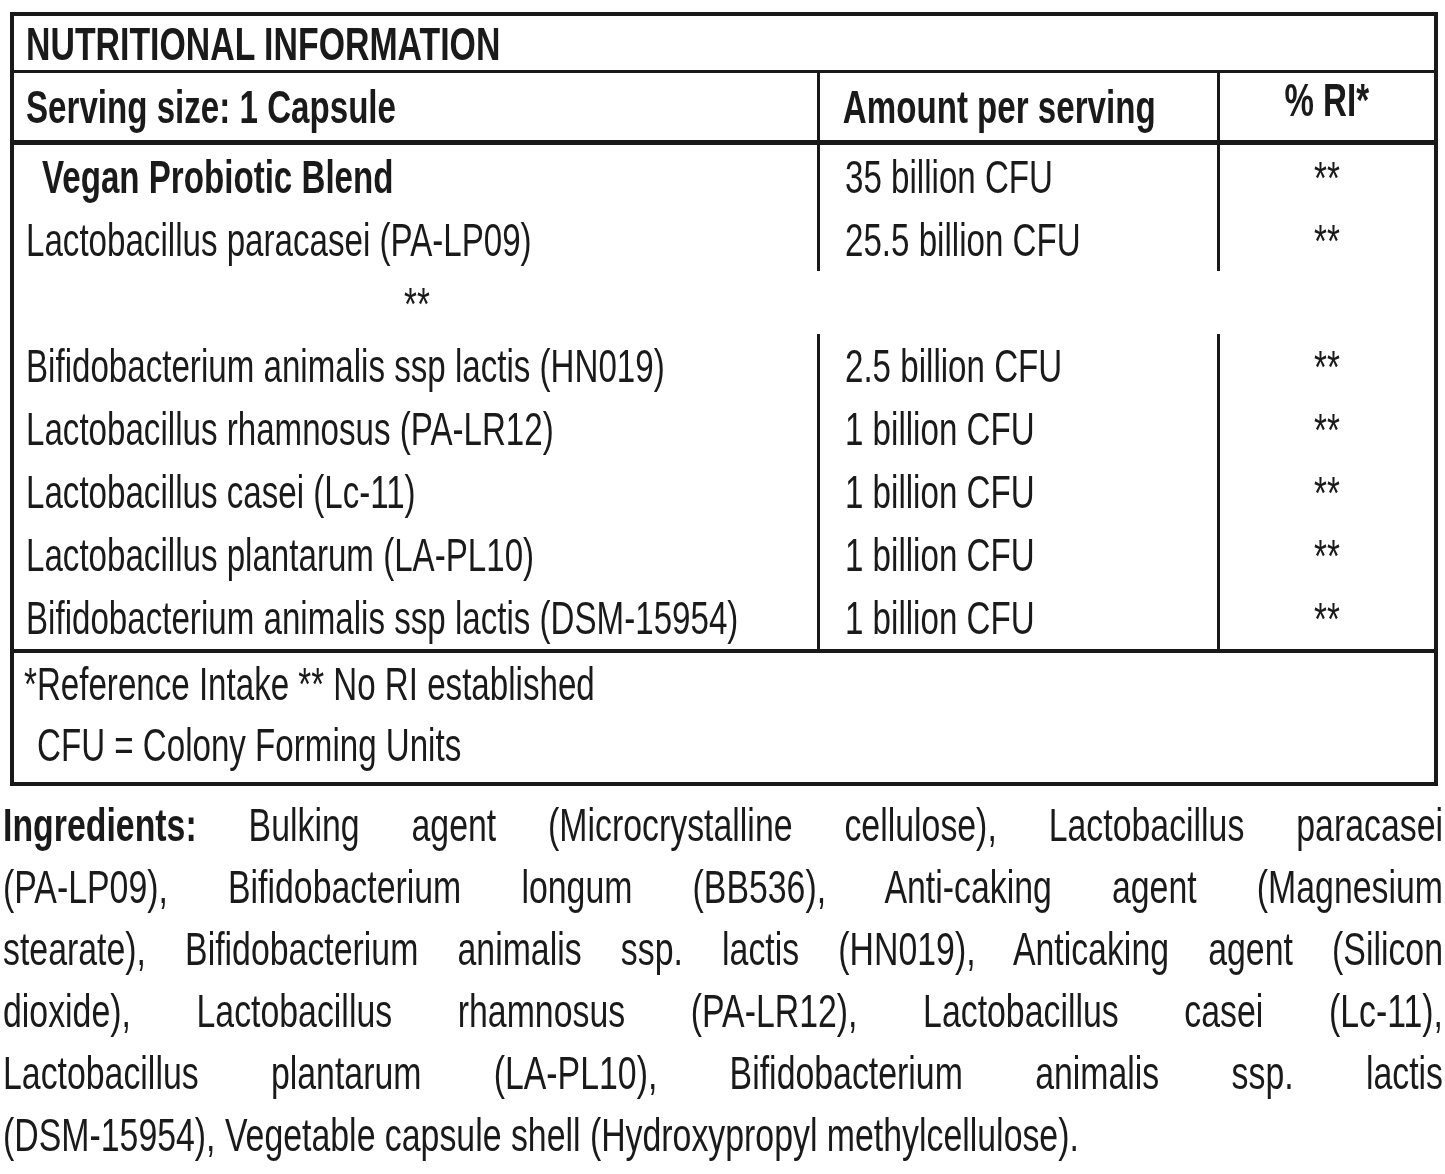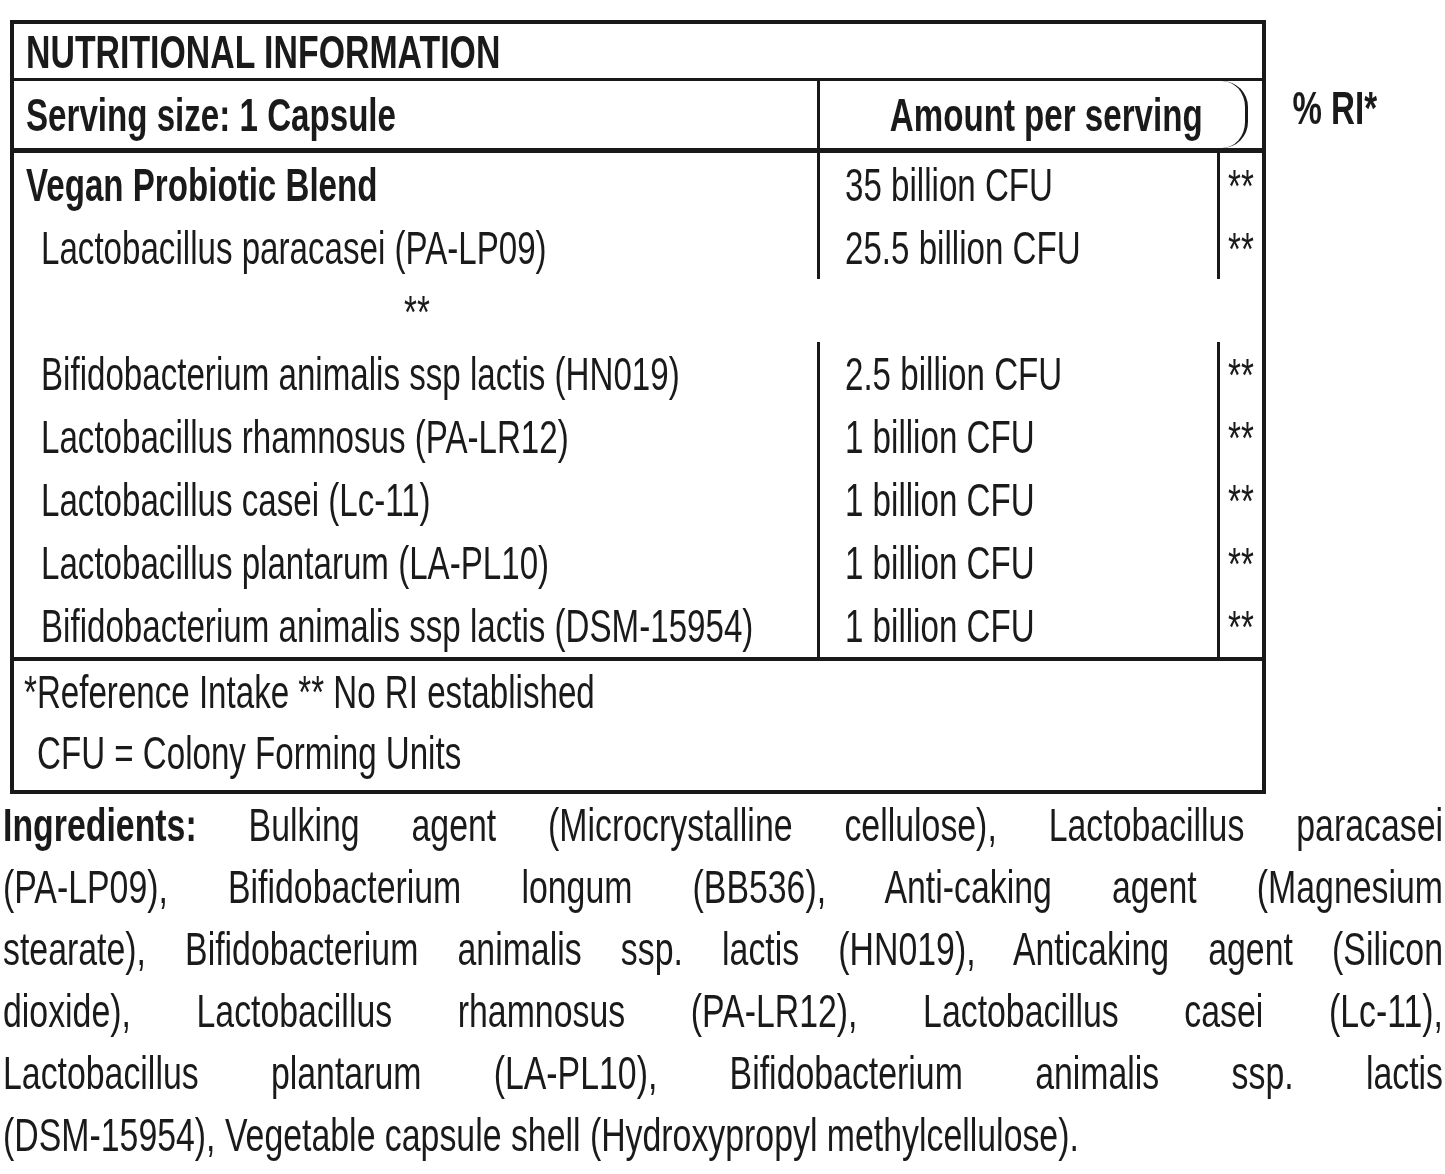--- a/index.html
+++ b/index.html
@@ -23,69 +23,69 @@
     display: inline-block;
     transform: scaleX(0.72);
     transform-origin: 50% 50%;
     white-space: nowrap;
   }
   .bold { font-weight: bold; }
 
   
   .panel {
     position: absolute;
-    left: 10px; top: 20px;
-    width: 1256px; height: 774px;
+    left: 10px; top: 12px;
+    width: 1428px; height: 774px;
     box-sizing: border-box;
     border: 4px solid #191919;
     background: #ffffff;
   }
   .title-row {
     box-sizing: border-box;
     height: 57px;
     border-bottom: 3px solid #191919;
     display: flex; align-items: center;
     padding-left: 12px;
     font-size: 47px; font-weight: bold;
   }
   .hdr-row {
     box-sizing: border-box;
     height: 72px;
     border-bottom: 5px solid #191919;
     display: grid;
     grid-template-columns: 806px 400px 1fr;
-    font-size: 46px; font-weight: bold; gap: 28px;
+    font-size: 46px; font-weight: bold;
   }
   .hdr-row .h1 {
     box-sizing: border-box;
     border-right: 3px solid #191919;
     display: flex; align-items: center;
     padding-left: 12px;
   }
   .hdr-row .h2 {
     box-sizing: border-box;
     border-right: 3px solid #191919;
-    display: flex; align-items: center; justify-content: center; border-radius: 26px;
+    display: flex; align-items: center; justify-content: flex-end;
   }
   .hdr-row .h3 { display: flex; align-items: flex-start; justify-content: center; }
 
   .body-rows { border-bottom: 4px solid #191919; }
   .row {
     display: grid;
     grid-template-columns: 806px 400px 1fr;
     height: 63px;
     font-size: 46px;
   }
   .row .c1 {
     box-sizing: border-box;
     border-right: 3px solid #191919;
     display: flex; align-items: center;
-    padding-left: 27px;
-  }
-  .row.blend .c1 { padding-left: 12px; font-weight: bold; }
+    padding-left: 12px;
+  }
+  .row.blend .c1 { padding-left: 12px; font-weight: bold; margin-left: 16px; }
   .row .c2 {
     box-sizing: border-box;
     border-right: 3px solid #191919;
     display: flex; align-items: center;
     padding-left: 25px;
   }
   .row .c3 { display: flex; align-items: flex-start; justify-content: center; padding-top: 6px; }
 
   .footer {
     padding: 0 0 0 10px;

